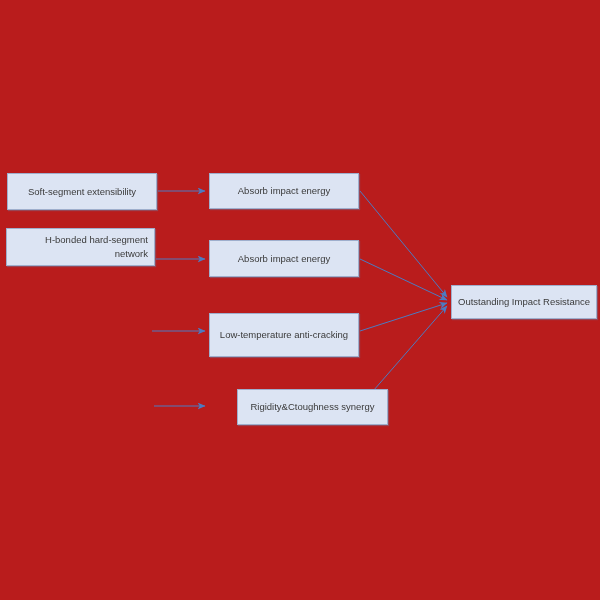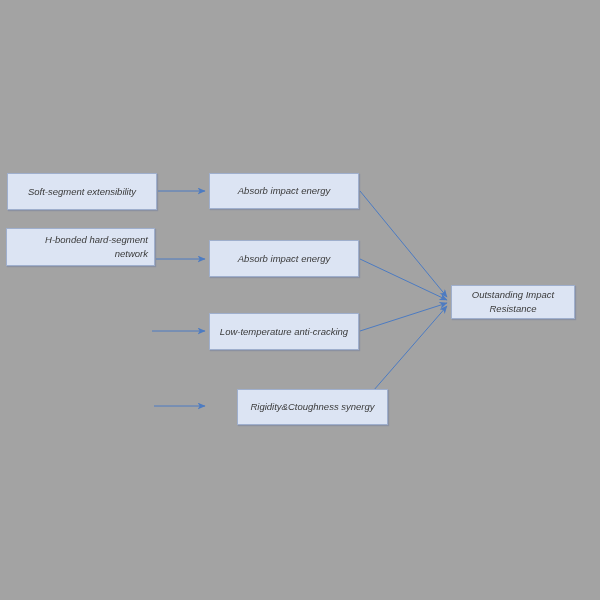--- a/index.html
+++ b/index.html
@@ -4,24 +4,23 @@
 <style>
   html, body {
     margin: 0;
     padding: 0;
     background: #ffffff;
   }
   .canvas {
     position: relative;
     width: 600px;
     height: 600px;
-    background: #a3a3a3;
+    background: #b91c1c;
     font-family: "Liberation Sans", sans-serif;
     overflow: hidden;
-    font-style: italic;
   }
   .arrow-layer {
     position: absolute;
     left: 0;
     top: 0;
     width: 600px;
     height: 600px;
     pointer-events: none;
   }
   .node {
@@ -40,24 +39,24 @@
     padding: 2px 6px;
   }
   
   .n-l1 { left: 7px;  top: 173px; width: 150px; height: 37px; }
   .n-l2 { left: 6px;  top: 228px; width: 149px; height: 38px; text-align: right; }
   .n-l3 { left: 3px;  top: 313px; width: 148px; height: 37px; }
   .n-l4 { left: 3px;  top: 388px; width: 150px; height: 37px; }
   
   .n-m1 { left: 209px; top: 173px; width: 150px; height: 36px; }
   .n-m2 { left: 209px; top: 240px; width: 150px; height: 37px; }
-  .n-m3 { left: 209px; top: 313px; width: 150px; height: 37px; }
+  .n-m3 { left: 209px; top: 313px; width: 150px; height: 44px; }
   .n-m4 { left: 209px; top: 389px; width: 151px; height: 36px; margin-left: 28px; }
   
-  .n-r1 { left: 451px; top: 285px; width: 124px; height: 34px; }
+  .n-r1 { left: 451px; top: 285px; width: 146px; height: 34px; }
 </style>
 </head>
 <body>
 
 <div class="canvas">
 
   <svg class="arrow-layer" viewBox="0 0 600 600" xmlns="http://www.w3.org/2000/svg">
     <defs>
       <marker id="ah" markerWidth="9" markerHeight="8" refX="7.5" refY="3.5" orient="auto" markerUnits="userSpaceOnUse">
         <path d="M0,0 L8,3.5 L0,7 L2.2,3.5 Z" fill="#4c7bc2"></path>

